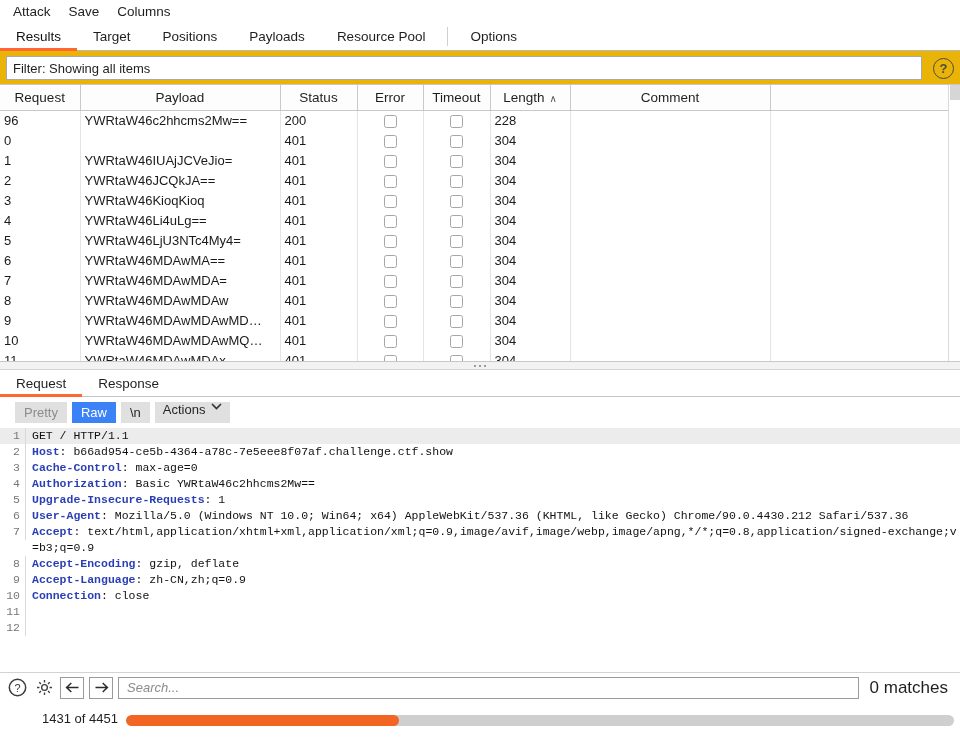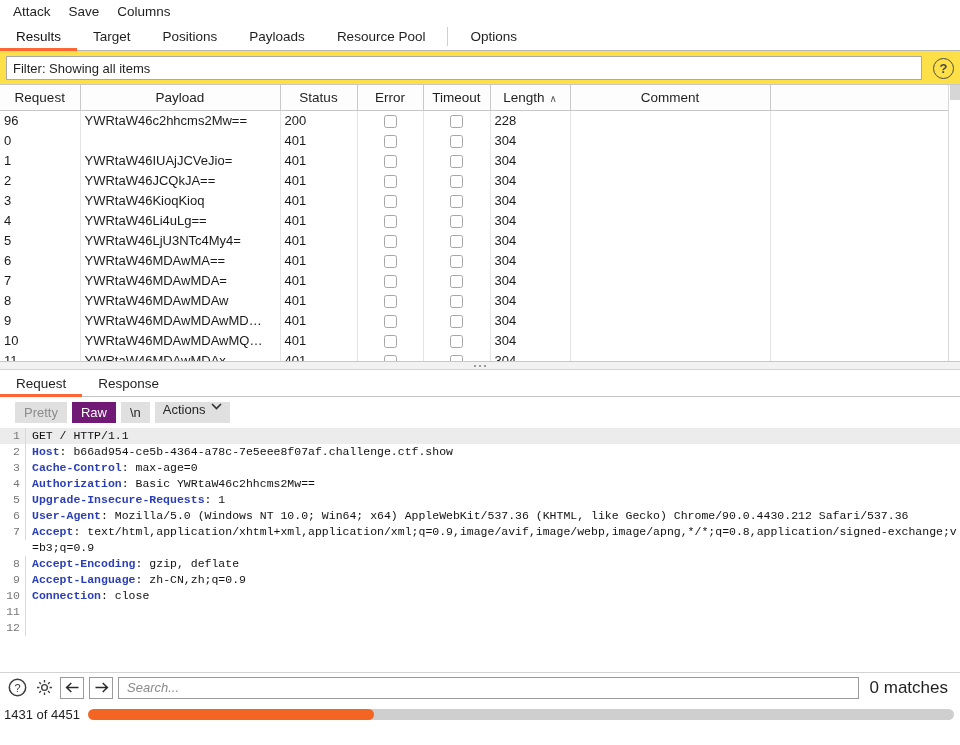--- a/index.html
+++ b/index.html
@@ -45,21 +45,21 @@
   }
   .tab-sep {
     width: 1px; background: #cfcfcf; margin: 4px 6px;
     align-self: stretch;
   }
 
   
   .filterbar {
     display: flex; align-items: center; gap: 11px;
     padding: 5px 6px 4px 6px;
-    background: #fde047;
+    background: #eab308;
   }
   .filter-field {
     flex: 1; height: 24px;
     border: 1px solid #a9a9a9; background: #fff;
     display: flex; align-items: center; padding: 0 6px;
     font-size: 13px; color: #1f1f1f;
   }
   .help-circle {
     width: 21px; height: 21px; border-radius: 50%;
     border: 1.6px solid #4a4a4a; color: #4a4a4a;
@@ -152,21 +152,21 @@
   
   .edtoolbar {
     display: flex; align-items: center; gap: 5px;
     padding: 5px 15px; background: #fff;
   }
   .segbtn {
     height: 21px; display: flex; align-items: center; justify-content: center;
     padding: 0 9px; font-size: 13px; background: #e0e0e0; color: #8c8c8c;
     cursor: default; white-space: nowrap;
   }
-  .segbtn.on { background: #701a75; color: #ffffff; }
+  .segbtn.on { background: #3b82f6; color: #ffffff; }
   .btn-plain {
     height: 21px; display: flex; justify-content: center;
     padding: 0 8px; font-size: 13px; background: #e0e0e0; color: #262626;
     cursor: default; white-space: nowrap; gap: 6px;
   }
   .chev { font-size: 9px; color: #333; }
 
   
   .editor {
     position: relative; height: 244px; background: #fff;
@@ -203,22 +203,22 @@
   }
   .search-field input {
     border: none; outline: none; width: 100%; background: transparent;
     font-family: "Liberation Sans", sans-serif; font-size: 13px; color: #1f1f1f;
   }
   .search-field input::placeholder { color: #8a8a8a; font-style: italic; }
   .matches { font-size: 17px; color: #1f1f1f; padding: 0 6px; white-space: nowrap; }
 
   
   .statusbar {
-    display: flex; align-items: center; gap: 8px;
-    height: 24px; padding: 0 6px 0 4px; background: #fff;
+    display: flex; align-items: flex-end; gap: 8px;
+    height: 24px; padding: 0 6px 0 10px; background: #fff; margin-left: 32px;
   }
   .status-text { font-size: 13px; color: #1f1f1f; white-space: nowrap; }
   .progress-track {
     flex: 1; height: 11px; border-radius: 6px; background: #cfcfcf; overflow: hidden;
   }
   .progress-fill { height: 100%; background: #f26522; border-radius: 6px; }
 </style>
 </head>
 <body>
 

